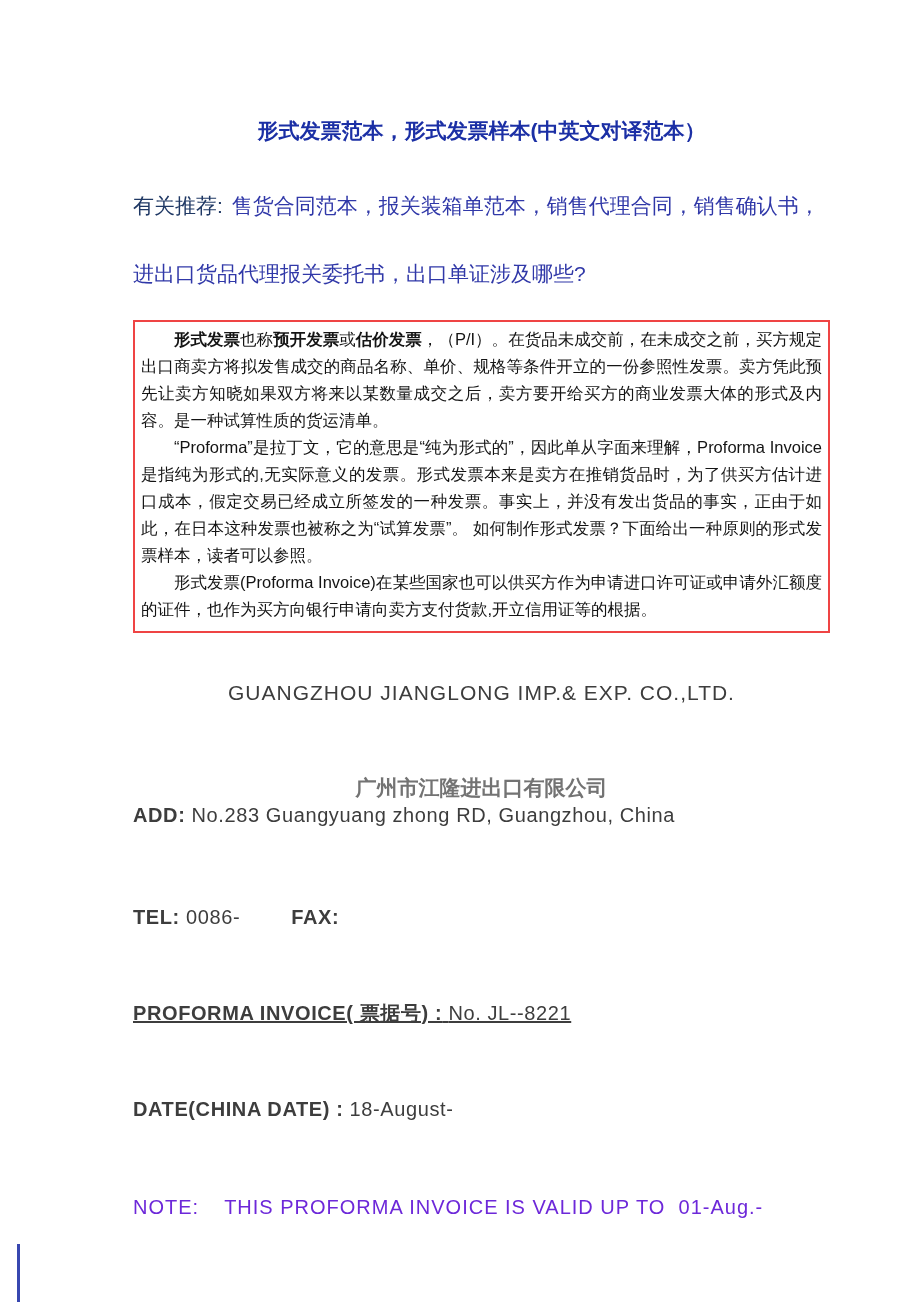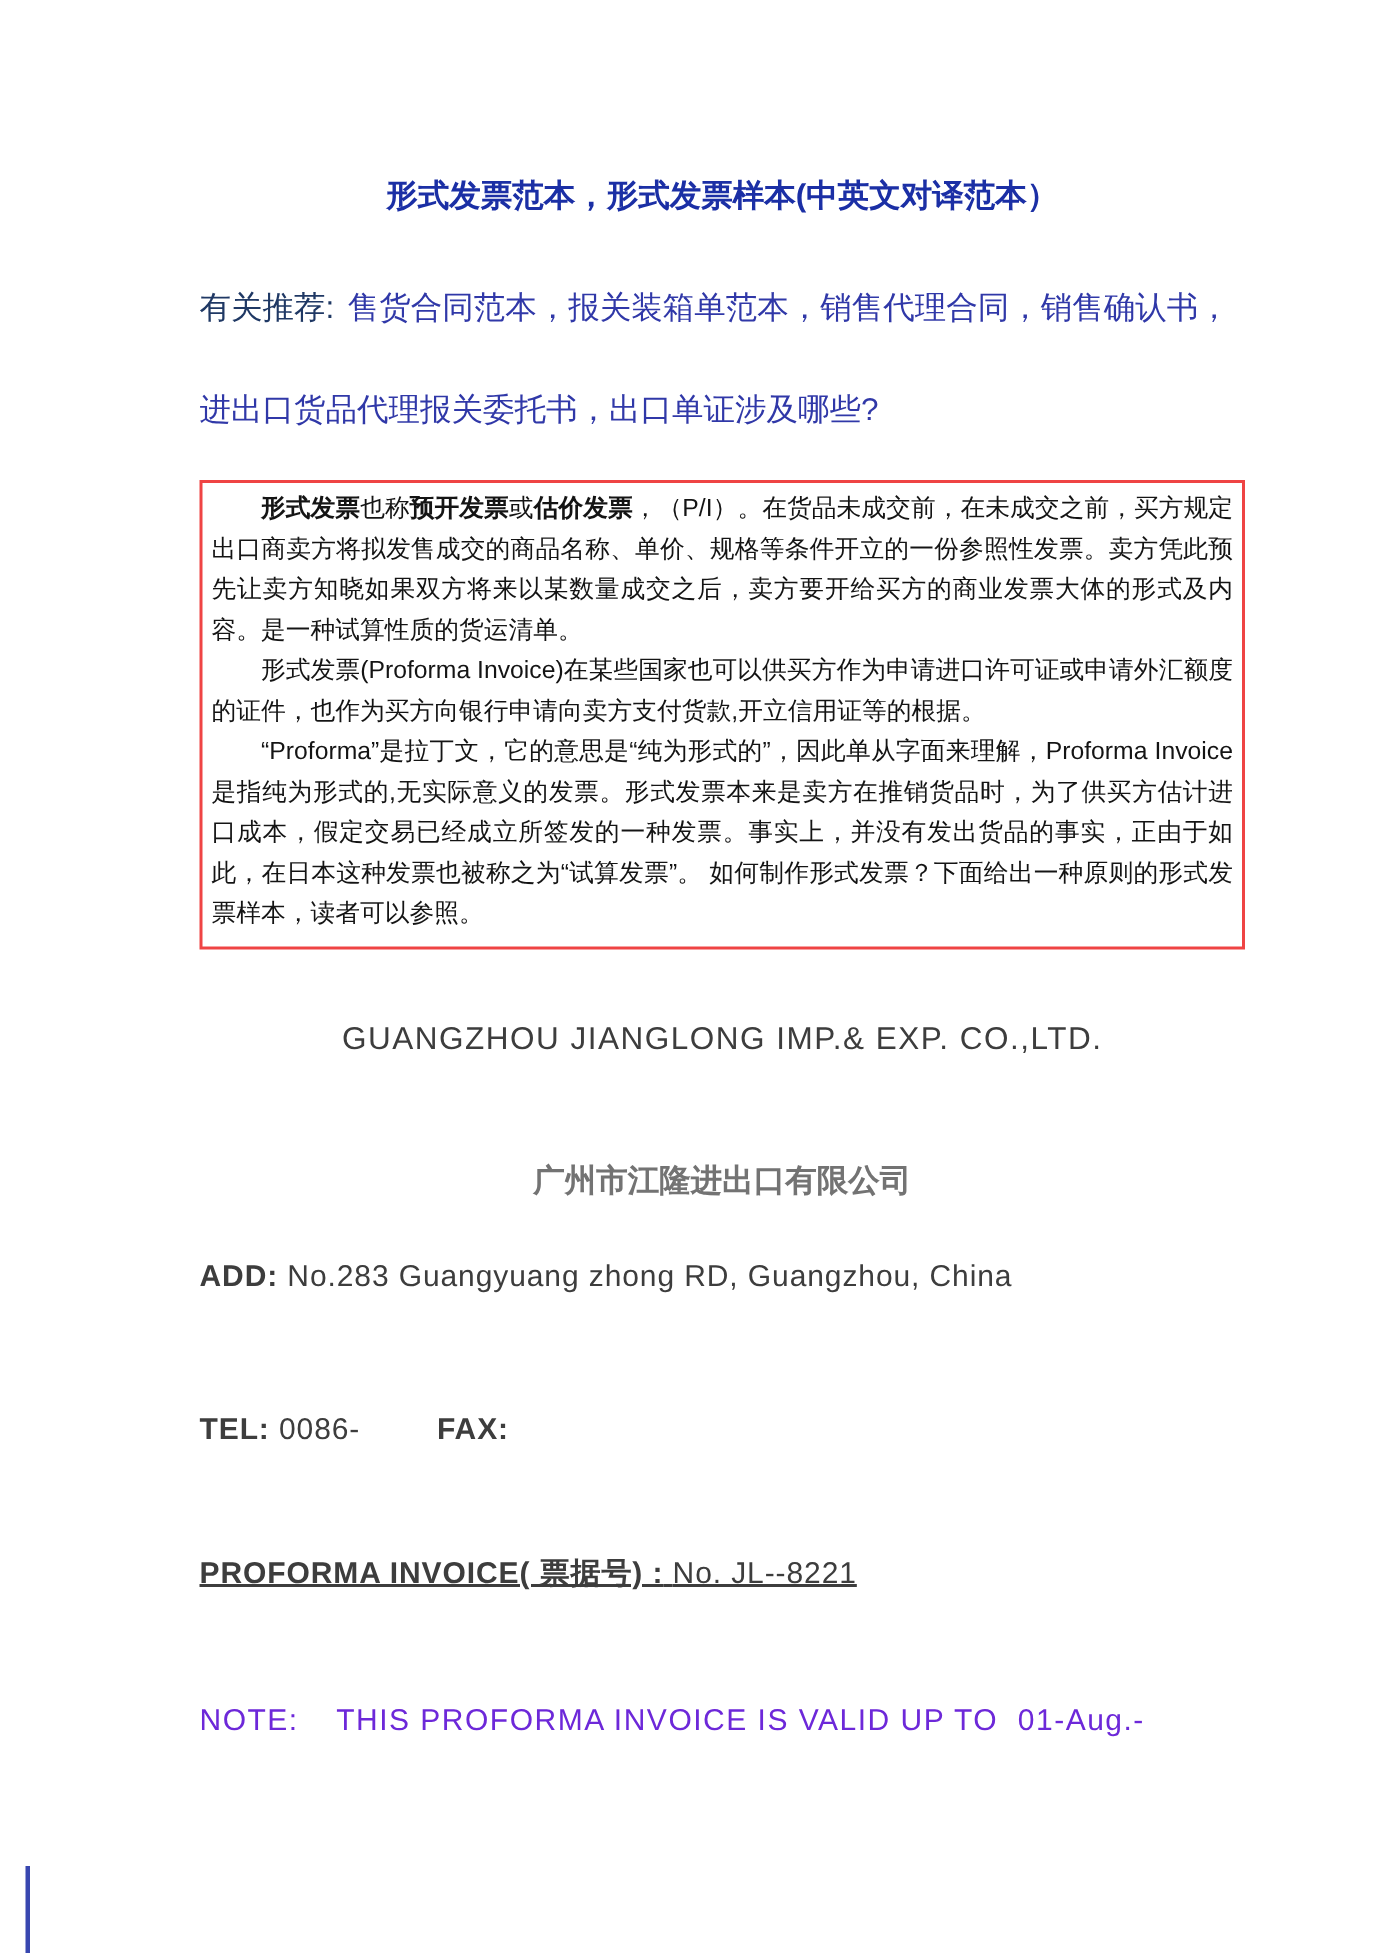--- a/index.html
+++ b/index.html
@@ -28,21 +28,21 @@
   }
   .company-cn{
     margin-top:68px;text-align:center;font-size:21px;font-weight:bold;
     color:#737373;line-height:28px;
   }
   .field{
     font-size:20px;line-height:26px;color:#3d3d3d;letter-spacing:0.6px;
   }
   .field .lbl{font-weight:bold;white-space:pre-wrap;}
   .field .val{white-space:pre-wrap;}
-  .field-add{margin-top:36px;}
+  .field-add{}
   .field-tel{margin-top:76px;}
   .field-pi{margin-top:70px;text-decoration:underline;}
   .field-date{margin-top:70px;}
   .field-note{margin-top:72px;color:#6d28d9;letter-spacing:1px;}
   .field-note .note-lbl{font-weight:normal;margin-right:25px;white-space:pre-wrap;}
   .fax-lbl{margin-left:45px;}
   .border-fragment{
     position:absolute;left:17px;top:1244px;width:3px;height:58px;background:#3847B0;
   }
 </style>
@@ -52,22 +52,22 @@
 <div class="doc">
 
   <h1 class="title">形式发票范本，形式发票样本(中英文对译范本）</h1>
 
   <div class="recommend">
     <span class="lead">有关推荐:</span><span>售货合同范本，报关装箱单范本，销售代理合同，销售确认书，进出口货品代理报关委托书，出口单证涉及哪些?</span>
   </div>
 
   <div class="intro-box">
     <p><b>形式发票</b><span>也称</span><b>预开发票</b><span>或</span><b>估价发票</b><span>，（P/I）。在货品未成交前，在未成交之前，买方规定出口商卖方将拟发售成交的商品名称、单价、规格等条件开立的一份参照性发票。卖方凭此预先让卖方知晓如果双方将来以某数量成交之后，卖方要开给买方的商业发票大体的形式及内容。是一种试算性质的货运清单。</span></p>
+    <p>“Proforma”是拉丁文，它的意思是“纯为形式的”，因此单从字面来理解，Proforma Invoice是指纯为形式的,无实际意义的发票。形式发票本来是卖方在推销货品时，为了供买方估计进口成本，假定交易已经成立所签发的一种发票。事实上，并没有发出货品的事实，正由于如此，在日本这种发票也被称之为“试算发票”。 如何制作形式发票？下面给出一种原则的形式发票样本，读者可以参照。</p>
     <p>形式发票(Proforma Invoice)在某些国家也可以供买方作为申请进口许可证或申请外汇额度的证件，也作为买方向银行申请向卖方支付货款,开立信用证等的根据。</p>
-    <p>“Proforma”是拉丁文，它的意思是“纯为形式的”，因此单从字面来理解，Proforma Invoice是指纯为形式的,无实际意义的发票。形式发票本来是卖方在推销货品时，为了供买方估计进口成本，假定交易已经成立所签发的一种发票。事实上，并没有发出货品的事实，正由于如此，在日本这种发票也被称之为“试算发票”。 如何制作形式发票？下面给出一种原则的形式发票样本，读者可以参照。</p>
   </div>
 
   <div class="company-en">GUANGZHOU JIANGLONG IMP.&amp; EXP. CO.,LTD.</div>
 
   <div class="company-cn">广州市江隆进出口有限公司</div>
 
   <div class="field field-add">
     <span class="lbl">ADD:</span>
     <span class="val">No.283 Guangyuang zhong RD, Guangzhou, China</span>
   </div>
@@ -77,20 +77,24 @@
     <span class="val">0086-</span>
     <span class="lbl fax-lbl">FAX:</span>
     <span class="val"></span>
   </div>
 
   <div class="field field-pi">
     <span class="lbl">PROFORMA INVOICE( 票据号) :</span>
     <span class="val">No. JL--8221</span>
   </div>
 
+  <div class="field field-date">
+    <span class="lbl">DATE(CHINA DATE) :</span>
+    <span class="val">18-August-</span>
+  </div>
 
   <div class="field field-note">
     <span class="note-lbl">NOTE:</span><span class="val">THIS PROFORMA INVOICE IS VALID UP TO  01-Aug.-</span>
   </div>
 
 </div>
 
 <div class="border-fragment"></div>
 
 </body></html>

